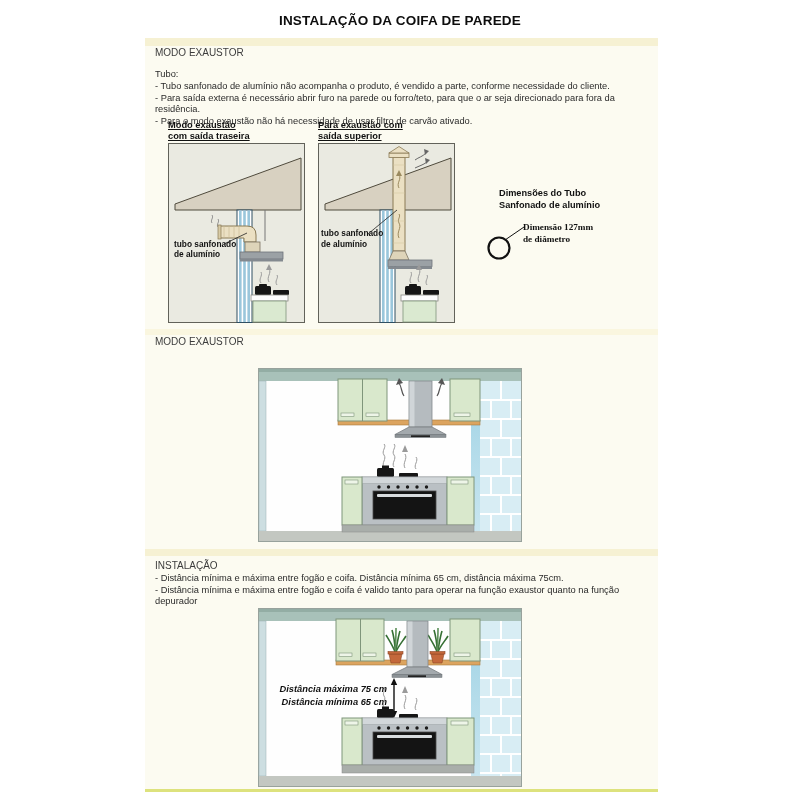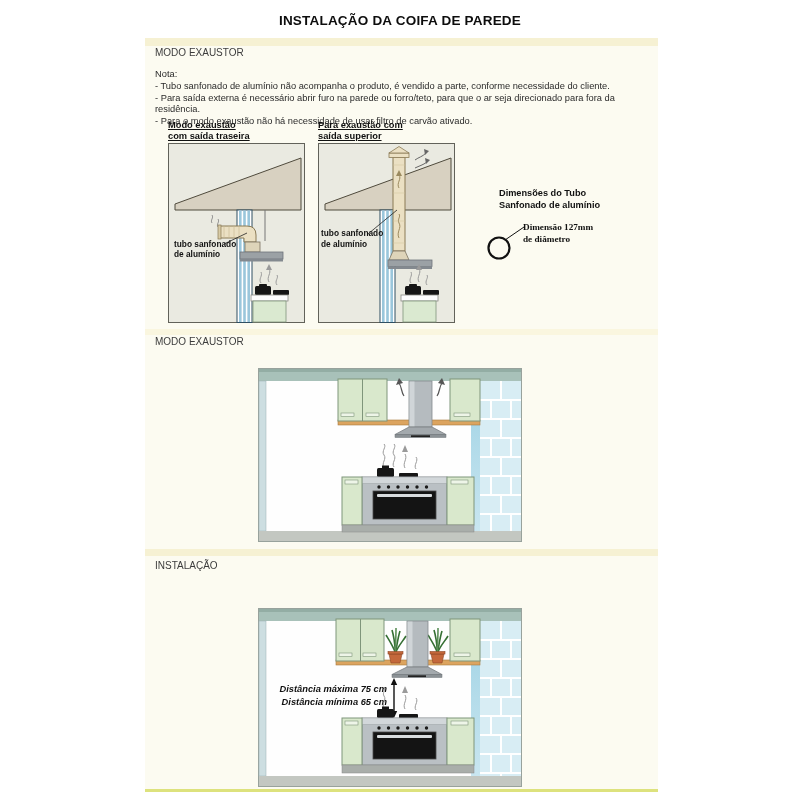--- a/index.html
+++ b/index.html
@@ -30,21 +30,21 @@
 
   <div class="doc-title">INSTALAÇÃO DA COIFA DE PAREDE</div>
 
   <div class="content">
     <div class="band top"></div>
     <div class="band faint"></div>
     <div class="band mid"></div>
     <div class="bottom-rule"></div>
 
     <div class="sec-heading" style="left:10px;top:9px;">MODO EXAUSTOR</div>
-    <div class="body-line" style="position:absolute;left:10px;top:31px;">Nota:</div>
+    <div class="body-line" style="position:absolute;left:10px;top:31px;">Tubo:</div>
     <div class="bullets" style="left:10px;top:43px;">
       <div class="body-line">- Tubo sanfonado de alumínio não acompanha o produto, é vendido a parte, conforme necessidade do cliente.</div>
       <div class="body-line">- Para saída externa é necessário abrir furo na parede ou forro/teto, para que o ar seja direcionado para fora da residência.</div>
       <div class="body-line">- Para o modo exaustão não há necessidade de usar filtro de carvão ativado.</div>
     </div>
 
     <div class="diag-title" style="left:23px;top:82px;">
       <span style="display:block">Modo exaustão</span>
       <span style="display:block">com saída traseira</span>
     </div>
@@ -250,20 +250,22 @@
           <rect x="87" y="112" width="13" height="4" fill="#eef5e8" stroke="#7f957b" stroke-width="0.6"></rect>
           <rect x="189" y="109" width="27" height="48" fill="#d9e8cc" stroke="#7f957b"></rect>
           <rect x="193" y="112" width="17" height="4" fill="#eef5e8" stroke="#7f957b" stroke-width="0.6"></rect>
         </g>
         <rect x="84" y="157" width="132" height="7" fill="#a9aeaa" stroke="#888" stroke-width="0.5"></rect>
       </svg>
     </div>
 
     <div class="sec-heading" style="left:10px;top:522px;">INSTALAÇÃO</div>
     <div class="bullets" style="left:10px;top:535px;">
+      <div class="body-line">- Distância mínima e máxima entre fogão e coifa. Distância mínima 65 cm, distância máxima 75cm.</div>
+      <div class="body-line">- Distância mínima e máxima entre fogão e coifa é valido tanto para operar na função exaustor quanto na função depurador</div>
     </div>
 
     <div class="scene" style="left:113px;top:570px;">
       <svg width="264" height="179" viewBox="0 0 264 179">
         <defs>
           <linearGradient id="bgrad2" x1="0" y1="0" x2="0" y2="1">
             <stop offset="0" stop-color="#9fd2e4"></stop>
               <stop offset="1" stop-color="#c9e6f0"></stop>
           </linearGradient>
         </defs>

